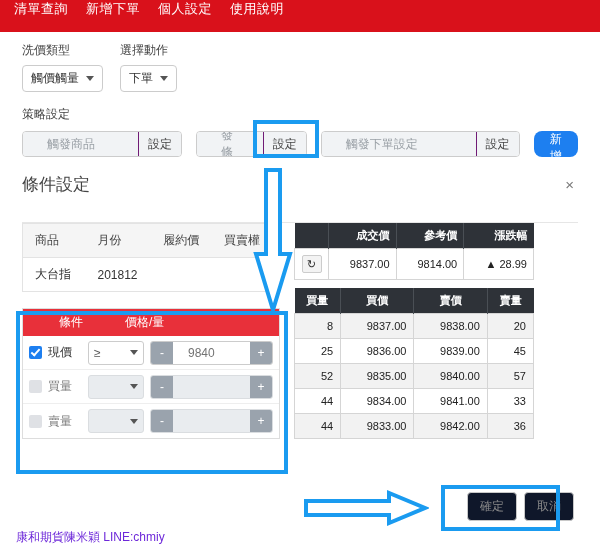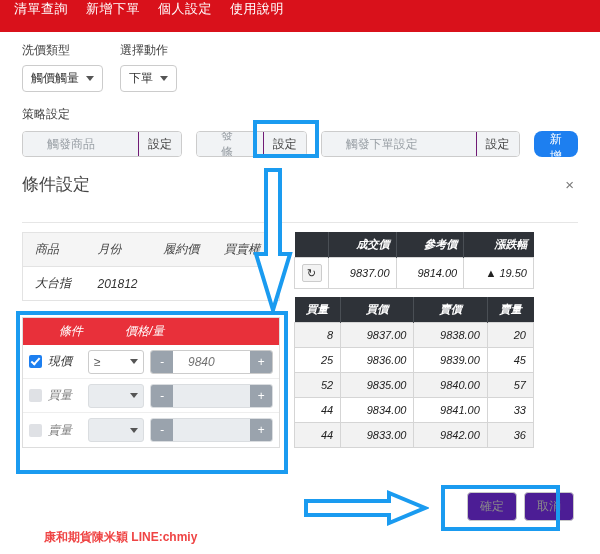--- a/index.html
+++ b/index.html
@@ -119,21 +119,21 @@
   
   .dialog { margin-top: 16px; padding: 0 22px; }
   .dialog-head {
     display: flex; align-items: center; justify-content: space-between;
     padding-bottom: 26px;
     border-bottom: 1px solid #e6e6e6;
   }
   .dialog-title { font-size: 17px; color: #444; font-weight: normal; }
   .dialog-close { font-size: 15px; color: #7a7a7a; cursor: pointer; line-height: 1; padding: 2px 4px; }
 
-  .dialog-body { display: flex; gap: 14px; margin-top: 9px; font-style: italic; }
+  .dialog-body { display: flex; gap: 14px; margin-top: 0; }
   .left-col { width: 258px; }
   .right-col { width: 240px; }
 
   
   .prod-table {
     width: 100%;
     border-collapse: collapse;
     border: 1px solid #e3e3e3;
     font-size: 12px;
   }
@@ -288,43 +288,42 @@
   
   .dialog-foot {
     position: absolute;
     right: 26px;
     top: 492px;
     display: flex;
     gap: 7px;
   }
   .ghost-btn {
     border: 1px solid #c8c8c8;
-    background: #4c1d95;
+    background: #0f172a;
     color: #8a8a8a;
     border-radius: 4px;
     font-size: 12px;
     padding: 5px 12px;
     cursor: pointer;
     font-family: inherit;
   }
 
   
   .anno { position: absolute; pointer-events: none; }
   .anno-box {
     border: 4px solid #1a9bf0;
     background: transparent;
   }
   .watermark {
     position: absolute;
     left: 16px; bottom: 8px;
-    color: #ef4444;
-    font-size: 12px;
-    font-weight: bold;
+    color: #6d28d9;
+    font-size: 12px;
+    font-weight: normal;
     white-space: nowrap;
-    margin-left: 28px;
   }
 </style>
 </head>
 <body>
 
 <div class="navbar">
   <div class="nav-item">清單查詢</div>
   <div class="nav-item">新增下單</div>
   <div class="nav-item">個人設定</div>
   <div class="nav-item">使用說明</div>
@@ -461,21 +460,21 @@
             <th>漲跌幅</th>
           </tr>
         </thead>
         <tbody>
           <tr>
             <td class="refresh-cell">
               <span class="refresh-btn">↻</span>
             </td>
             <td>9837.00</td>
             <td>9814.00</td>
-            <td class="up">▲ 19.50</td>
+            <td class="up">▲ 28.99</td>
           </tr>
         </tbody>
       </table>
 
       <table class="book-table">
         <thead>
           <tr>
             <th>買量</th>
             <th>買價</th>
             <th>賣價</th>

